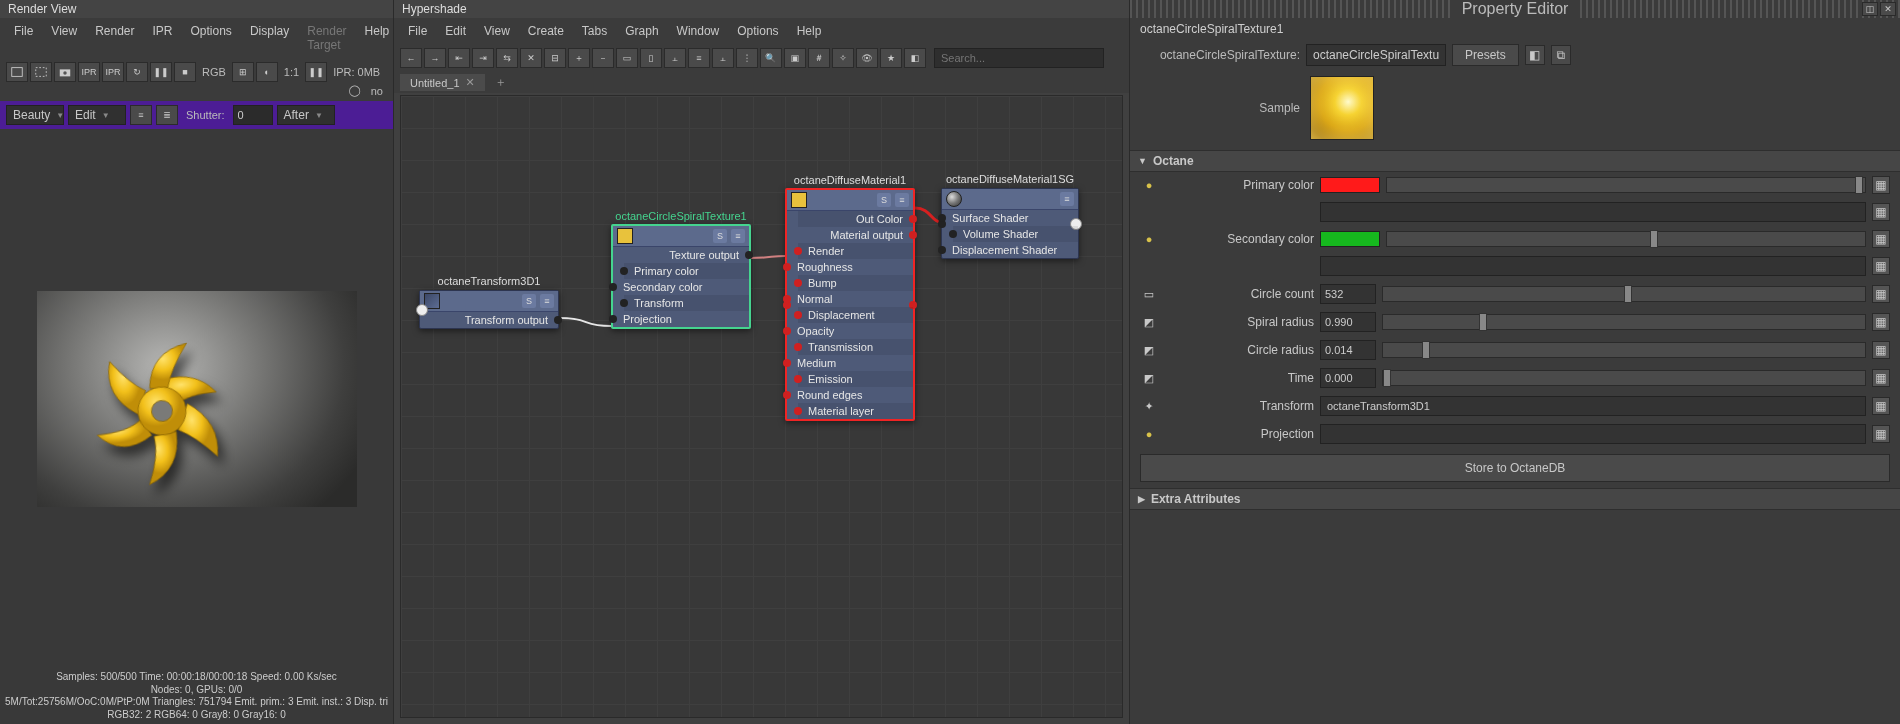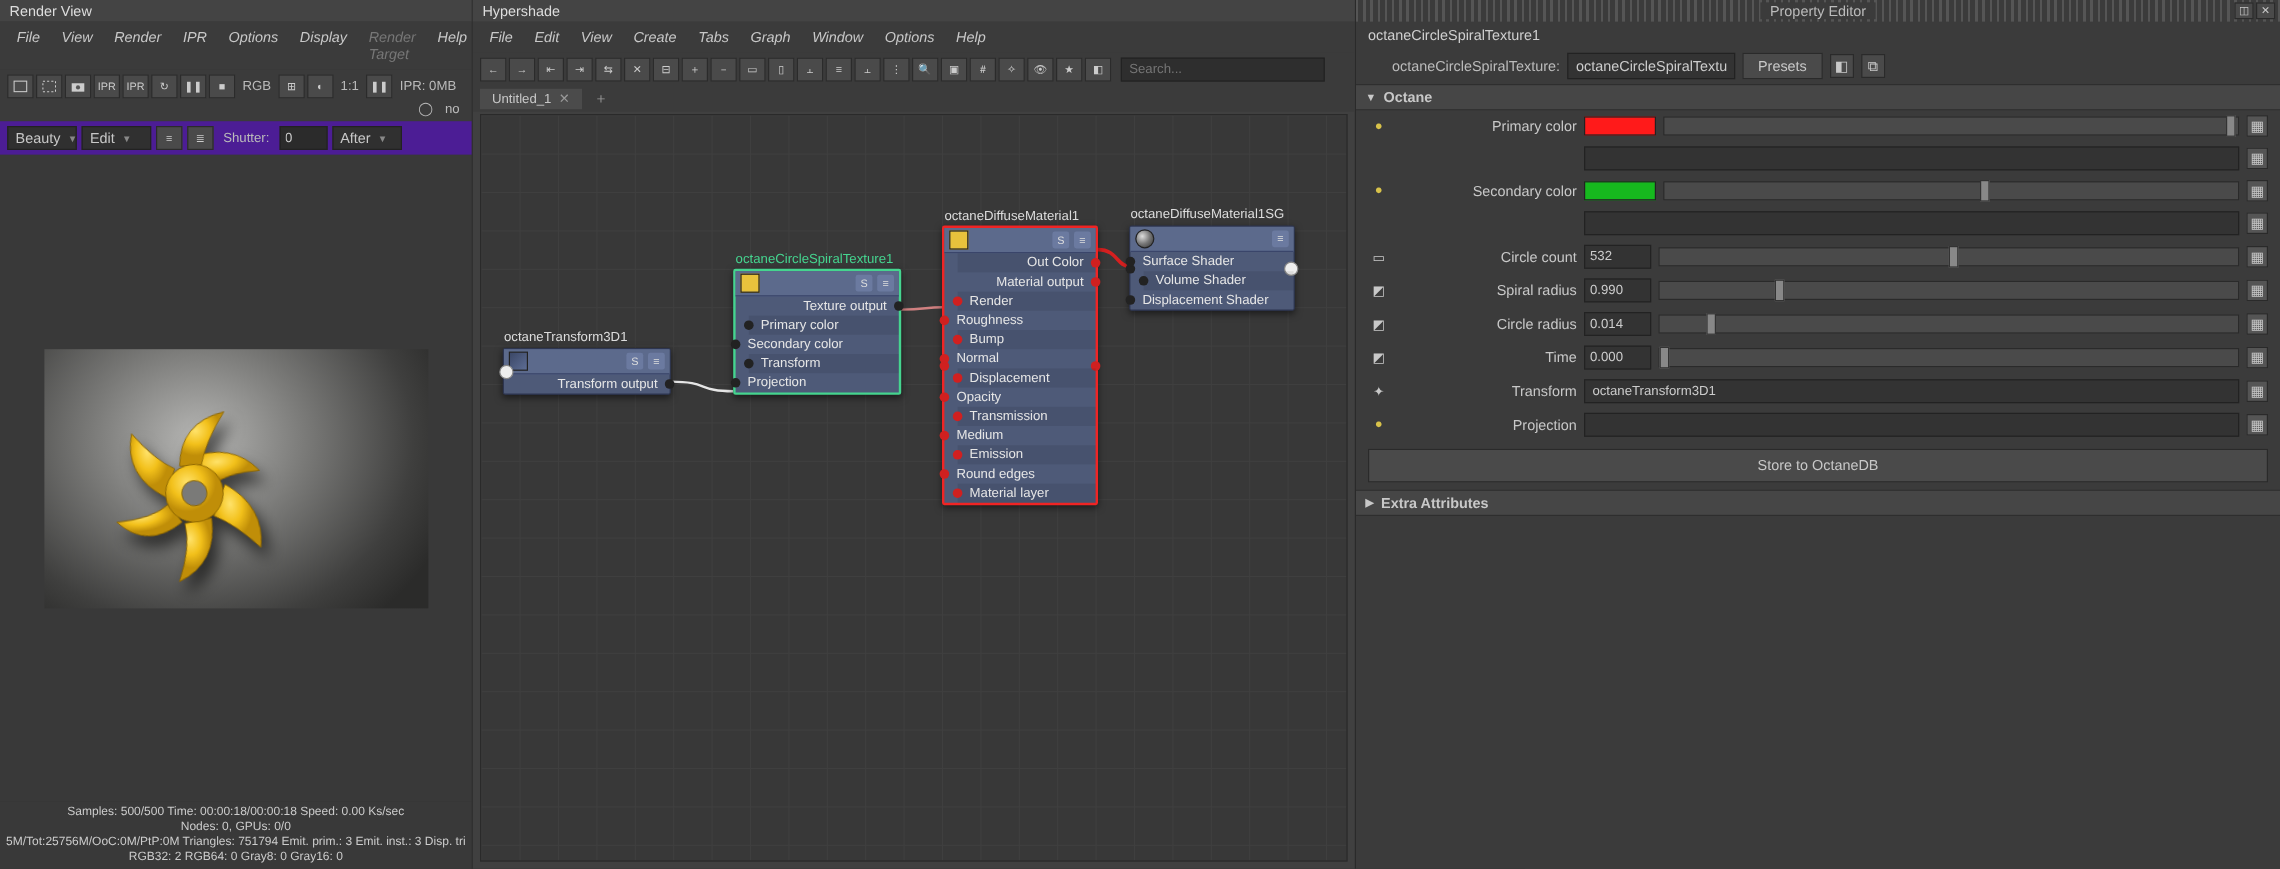--- a/index.html
+++ b/index.html
@@ -3,21 +3,21 @@
 <meta charset="utf-8">
 <style>
   * { box-sizing: border-box; margin: 0; padding: 0; font-family: "Segoe UI", Arial, sans-serif; }
   body { background: #3a3a3a; color: #c8c8c8; font-size: 12px; overflow: hidden; width: 1900px; height: 724px; }
   .app { display: flex; width: 1900px; height: 724px; }
 
   
   .left { width: 394px; background: #393939; display: flex; flex-direction: column; border-right: 1px solid #2a2a2a; }
   .panel-title { background: #444; padding: 2px 8px; font-size: 12px; color: #ddd; }
   .menubar { display: flex; gap: 2px; padding: 4px 6px; background: #3b3b3b; }
-  .menubar span { padding: 2px 8px; cursor: pointer; font-style: italic; }
+  .menubar span { padding: 2px 8px; cursor: pointer; }
   .menubar .dim { color: #777; }
   .toolbar { display: flex; gap: 2px; align-items: center; padding: 4px 6px; background: #3b3b3b; flex-wrap: wrap; }
   .tbtn { width: 22px; height: 20px; background: #4a4a4a; border: 1px solid #2b2b2b; display: flex; align-items: center; justify-content: center; font-size: 9px; color: #ccc; }
   .tbtn svg { width: 14px; height: 14px; }
   .micro { font-size: 11px; color: #bbb; padding: 0 4px; }
   .row2 { display: flex; gap: 4px; align-items: center; padding: 4px 6px; background: #4c1d95; }
   .dd { background: #303030; border: 1px solid #222; height: 20px; display: flex; align-items: center; padding: 0 6px; gap: 6px; }
   .dd .tri { font-size: 8px; color: #888; }
   .inp { background: #2b2b2b; border: 1px solid #222; height: 20px; width: 40px; color: #ccc; padding: 0 4px; font-size: 11px; }
   .preview { flex: 1; display: flex; align-items: center; justify-content: center; background: #393939; }
@@ -35,21 +35,21 @@
   .graph { flex: 1; position: relative; background: #383838;
     background-image: linear-gradient(#3f3f3f 1px, transparent 1px), linear-gradient(90deg, #3f3f3f 1px, transparent 1px);
     background-size: 32px 32px; border: 1px solid #2a2a2a; margin: 2px 6px 6px 6px; overflow: hidden; }
   svg.wires { position: absolute; inset: 0; width: 100%; height: 100%; pointer-events: none; }
 
   .node { position: absolute; background: #4e5a78; border: 1px solid #2d3550; border-radius: 2px; box-shadow: 0 2px 6px rgba(0,0,0,.5); color: #e6e6e6; font-size: 11px; }
   .node .hdr { background: #5c6a8c; display:flex; align-items:center; padding: 2px 4px; gap:4px; border-bottom: 1px solid #3a456a; }
   .node .hdr .sw { width: 16px; height: 16px; background: #e8c23c; border:1px solid #222; }
   .node .hdr .sp { flex:1; }
   .node .hdr .ic { width:14px; height:14px; background:#6b7aa0; border-radius:2px; font-size:9px; display:flex; align-items:center; justify-content:center; color:#ddd; }
-  .node .title { position:absolute; top:-16px; left:0; right:0; color:#74d19d; font-size: 11px; white-space: nowrap; }
+  .node .title { position:absolute; top:-16px; left:0; right:0; text-align:center; color:#74d19d; font-size: 11px; white-space: nowrap; }
   .node .title.w { color:#ddd; }
   .node .row { position:relative; padding: 2px 10px; text-align:left; }
   .node .row.rt { text-align:right; }
   .node .row.pale { background: rgba(0,0,0,0.08); margin-left: 11px; }
   .node .port { position:absolute; width:8px; height:8px; background:#222; border-radius:50%; top:50%; transform:translateY(-50%); }
   .node .port.l { left:-4px; }
   .node .port.r { right:-4px; }
   .node .port.red { background:#d02020; }
   .node .port.big { width:12px; height:12px; }
   .node .port.wht { background:#eee; border:1px solid #888; }
@@ -63,21 +63,21 @@
   #n-sg { left: 540px; top: 92px; width: 138px; }
   #n-sg .title { color:#ddd; }
   #n-sg .hdr .sw { background: radial-gradient(circle at 35% 35%, #dcdcdc, #777, #2f2f2f); border-radius: 50%; }
 
   .search { flex:1; margin-left:6px; }
   .search input { width: 170px; background:#2e2e2e; border:1px solid #222; color:#aaa; height:20px; padding:0 6px; font-size:11px; }
 
   
   .right { flex: 1; background: #3b3b3b; display:flex; flex-direction:column; }
   .dotbar { height:18px; background: repeating-linear-gradient(90deg,#555 0 2px,#3b3b3b 2px 6px); display:flex; align-items:center; justify-content:center; position:relative; }
-  .dotbar .lab { background:#3b3b3b; padding:0 8px; font-size:12px; color:#bbb; }
+  .dotbar .lab { background:#3b3b3b; padding:0 8px; font-size:16px; color:#bbb; }
   .dotbar .ctl { position:absolute; right:4px; display:flex; gap:2px; }
   .dotbar .ctl div { width:16px; height:14px; background:#4a4a4a; border:1px solid #2a2a2a; font-size:9px; display:flex; align-items:center; justify-content:center; }
   .crumb { padding:4px 10px; color:#cfcfcf; }
   .toprow { display:flex; align-items:center; gap:6px; padding:4px 10px; }
   .toprow .lab { width:160px; text-align:right; color:#bbb; }
   .toprow input { flex:1; background:#333; border:1px solid #222; color:#ccc; height:22px; padding:0 6px; font-size:12px; max-width: 140px; }
   .toprow .btn { background:#4a4a4a; border:1px solid #2a2a2a; height:22px; padding:0 12px; display:flex; align-items:center; }
   .sq { width:20px; height:20px; background:#4a4a4a; border:1px solid #2a2a2a; display:flex; align-items:center; justify-content:center; }
   .sample-row { display:flex; align-items:center; gap:10px; justify-content:flex-start; padding:6px 10px 10px 10px; }
   .sample-row .lab { width:160px; text-align:right; color:#bbb; }
@@ -327,20 +327,24 @@
     <div class="crumb">octaneCircleSpiralTexture1</div>
     <div class="toprow">
       <span class="lab">octaneCircleSpiralTexture:</span>
       <input value="octaneCircleSpiralTexture1" style="">
       <div class="btn">
           <span>Presets</span>
         </div>
       <div class="sq">◧</div>
       <div class="sq">⧉</div>
     </div>
+    <div class="sample-row">
+      <span class="lab">Sample</span>
+      <div class="swatch"></div>
+    </div>
 
     <div class="section-hd bold">
         <span class="tri">▼</span>
         <span>Octane</span>
       </div>
 
     <div class="prop">
       <div class="ico dot">●</div>
       <span class="lab">Primary color</span>
       <div class="colorbox" style="background:#ff1a1a"></div>

